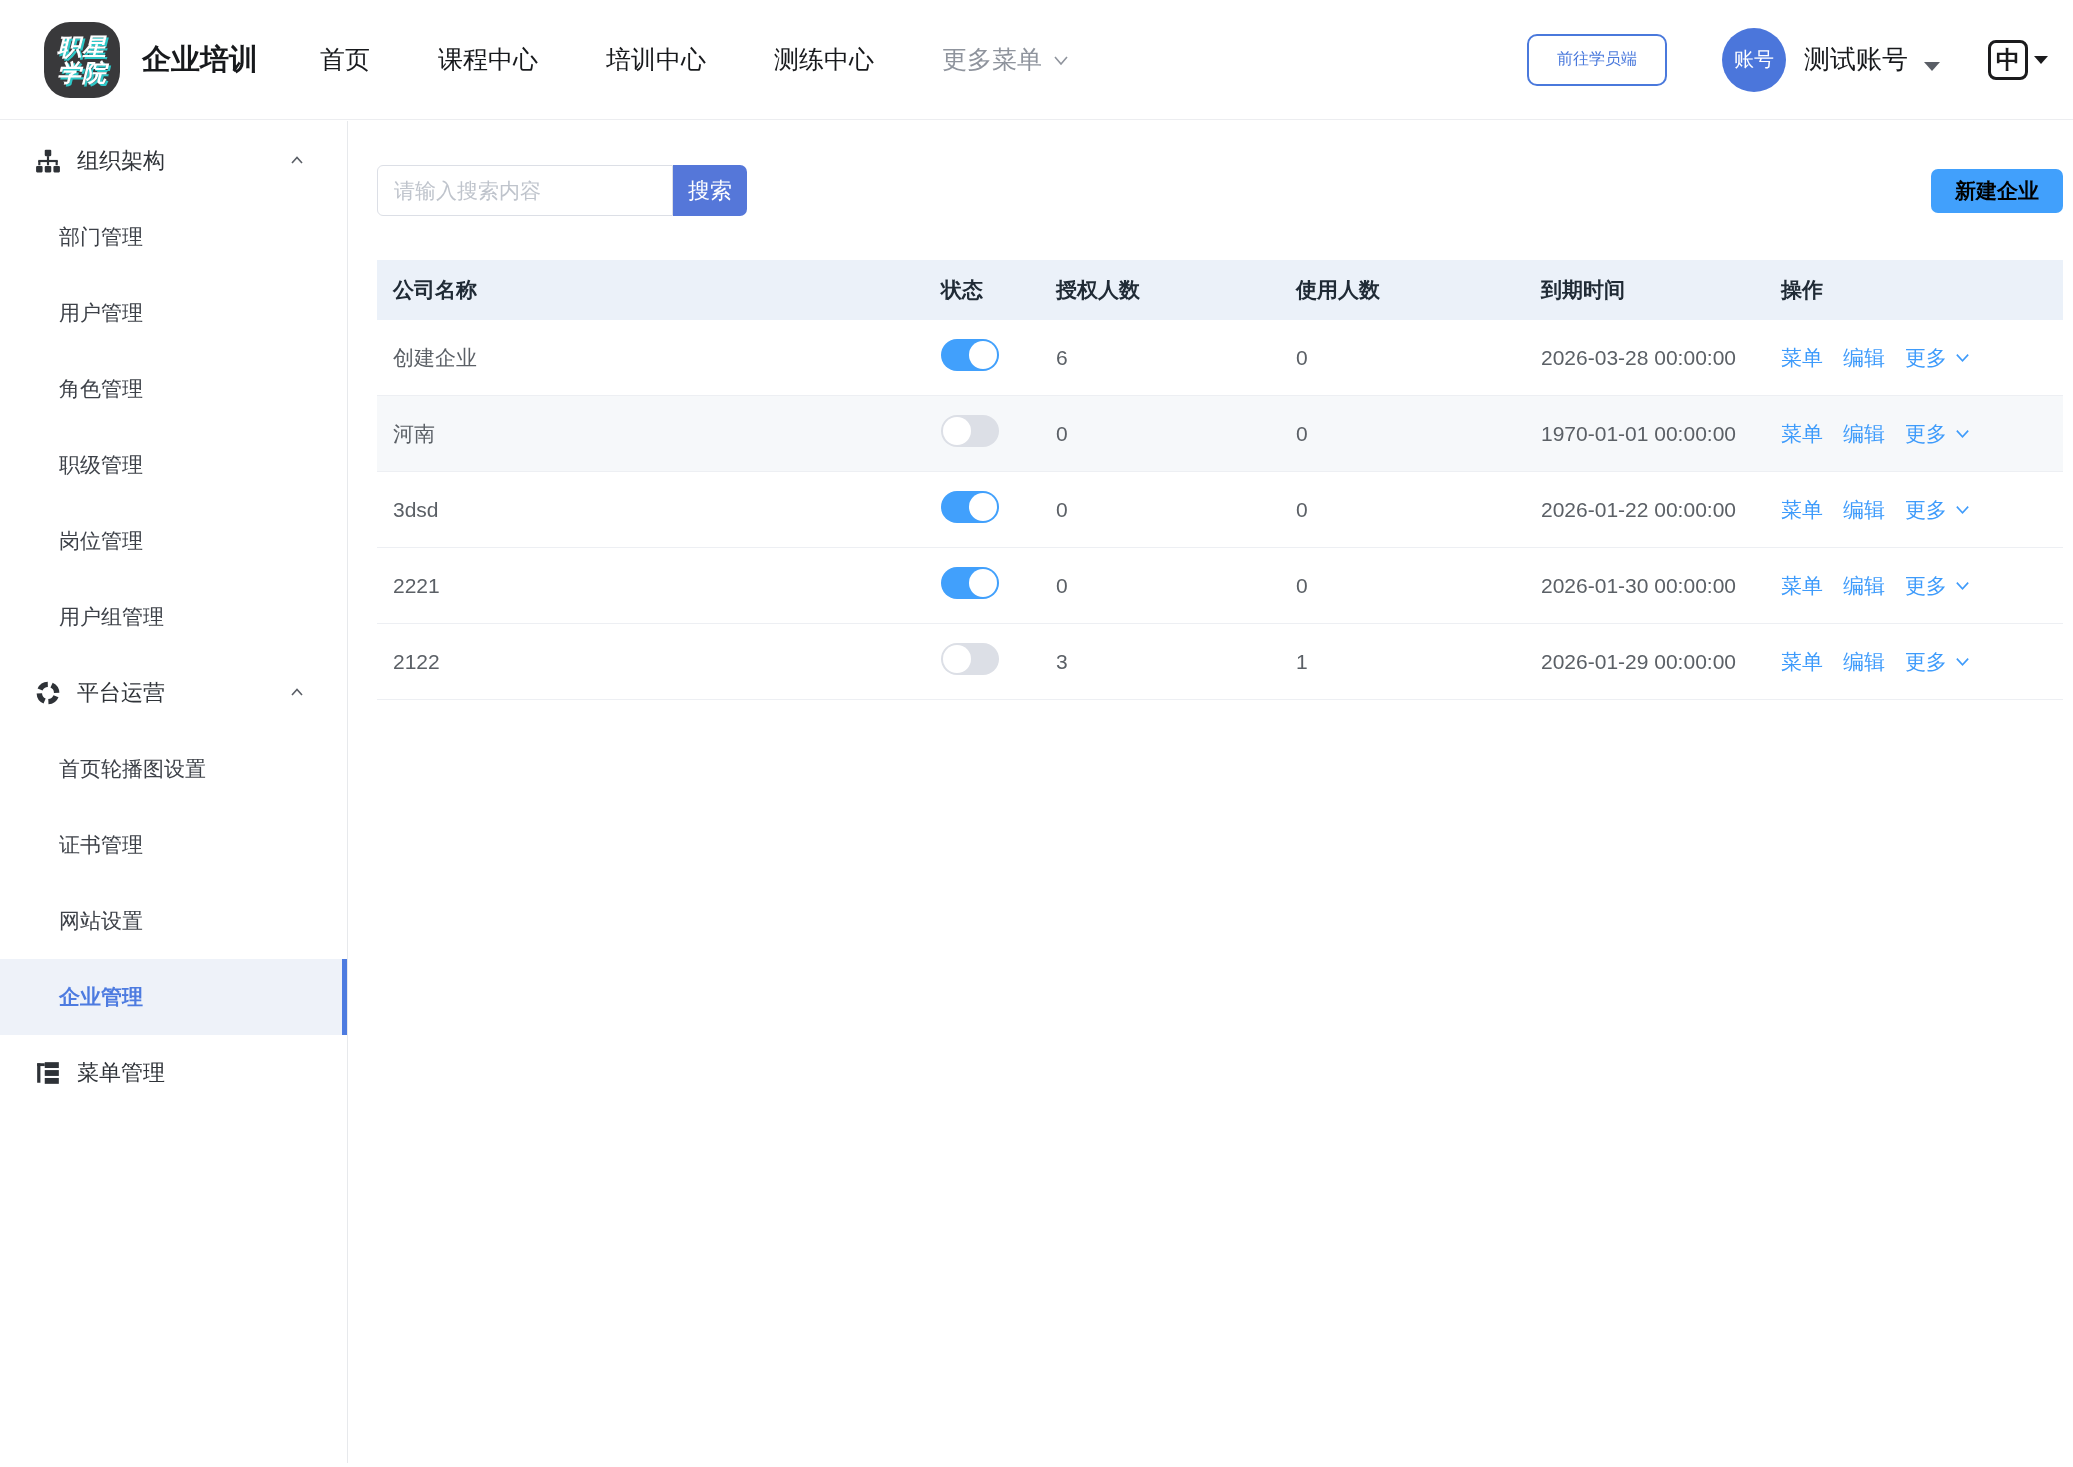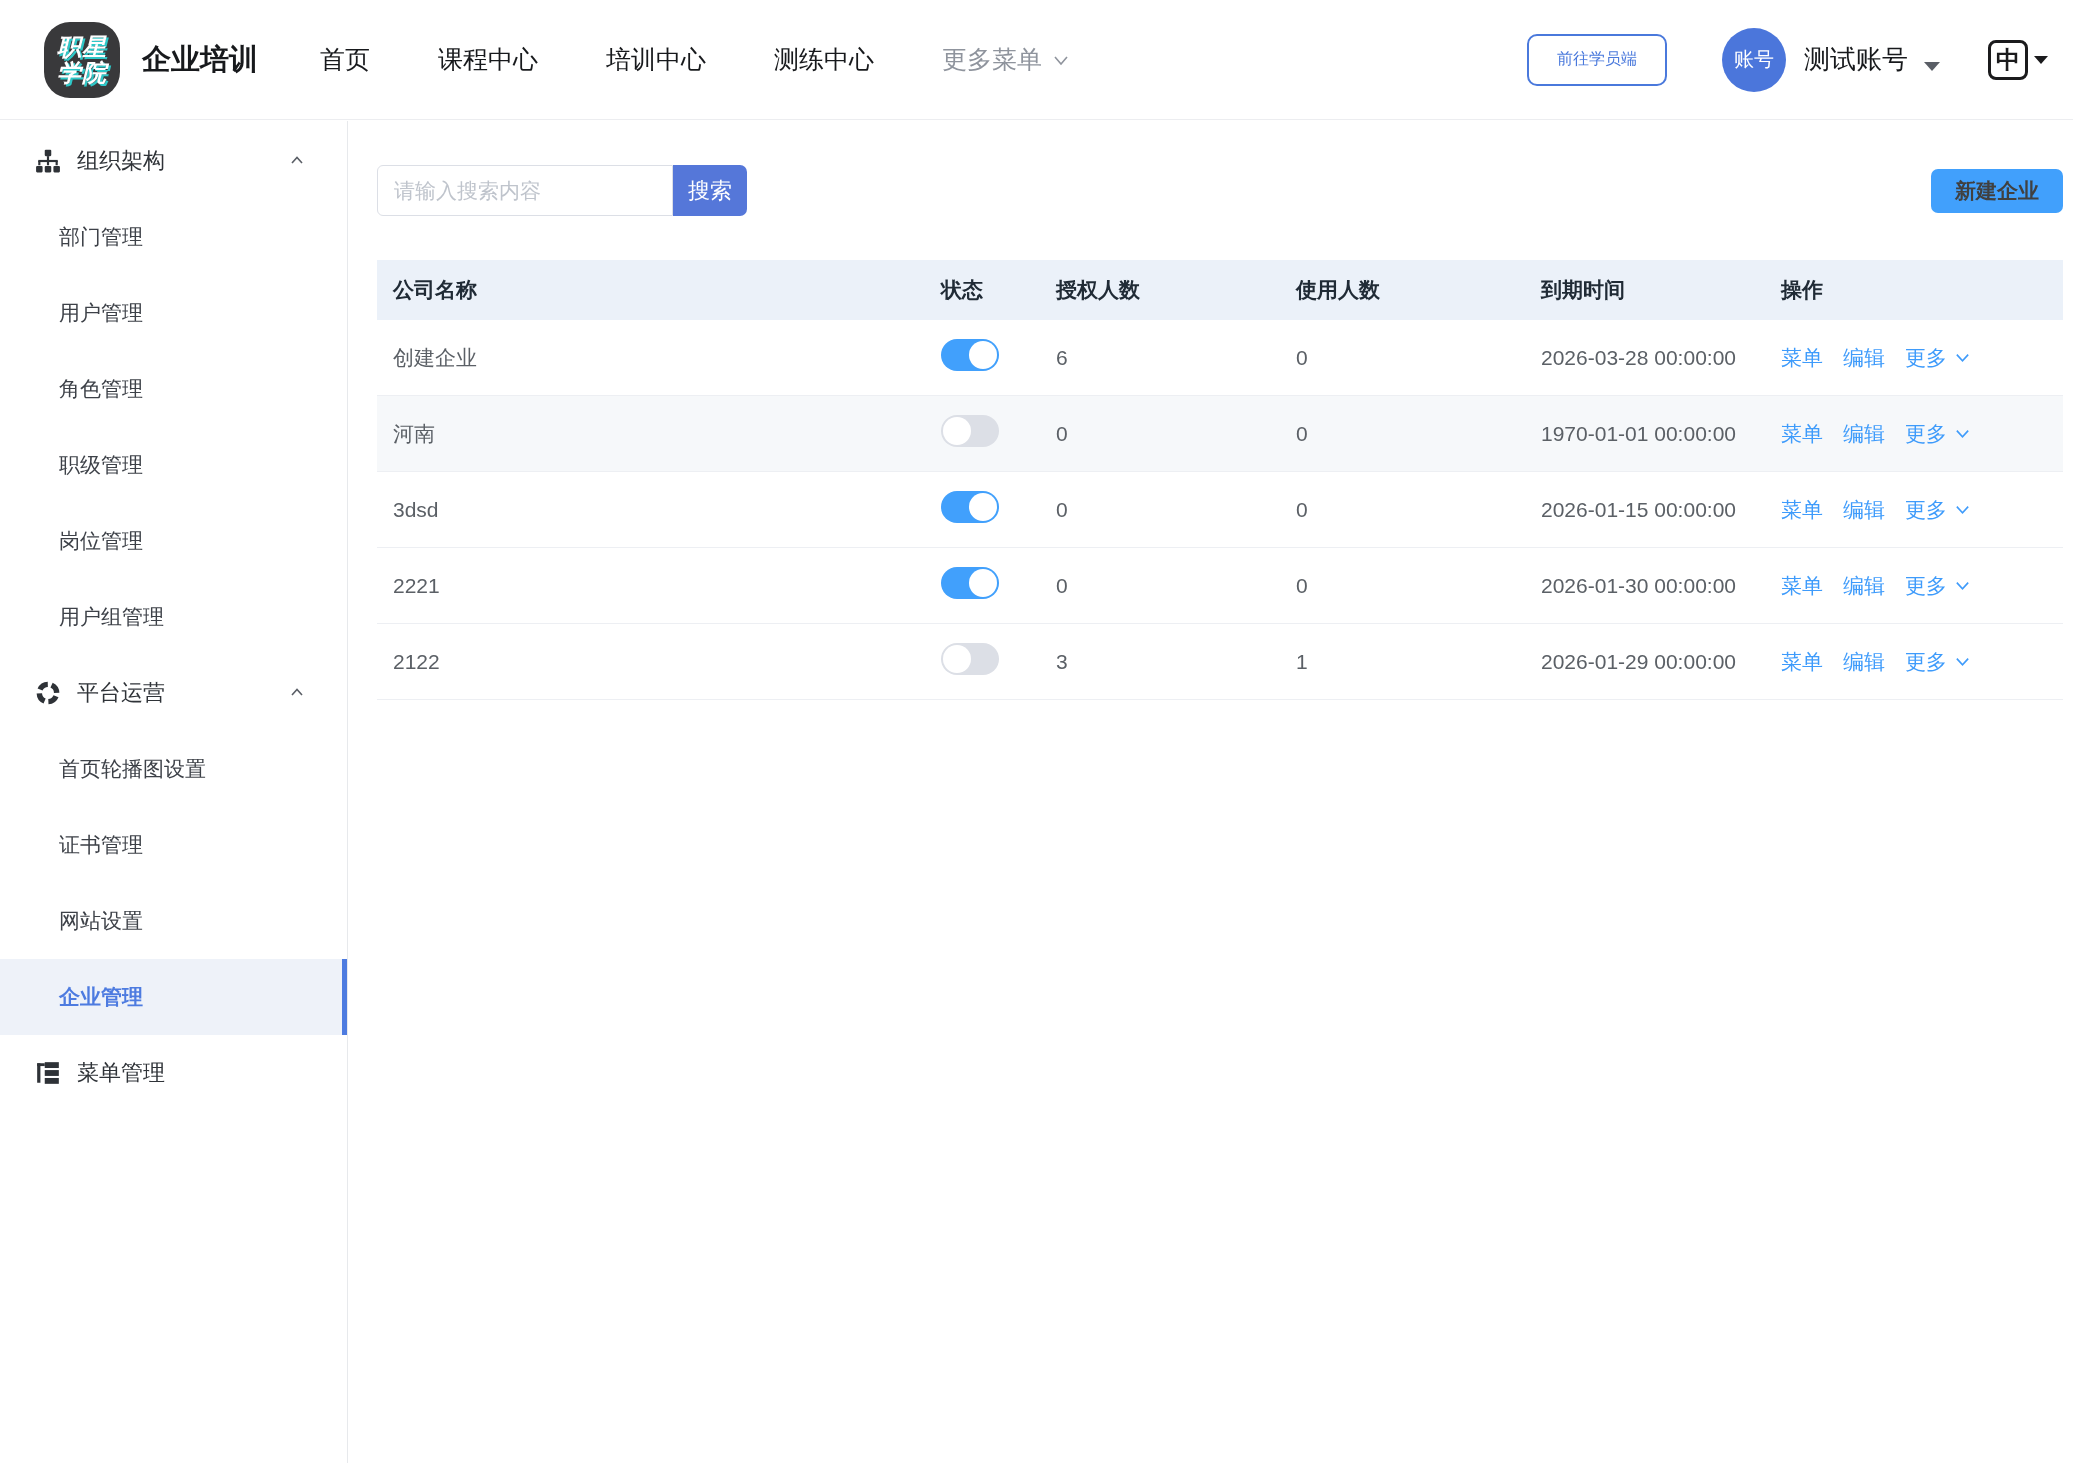--- a/index.html
+++ b/index.html
@@ -64,21 +64,21 @@
   .toolbar{ display:flex; align-items:flex-start;}
   .search-group{ display:flex;}
   .search-input{ width:296px; height:51px; border:1px solid #DCDFE6; border-radius:6px 0 0 6px;
                  padding:0 16px; font-size:21px; color:#333; outline:none;
                  font-family:"Liberation Sans", sans-serif;}
   .search-input::placeholder{ color:#BFC4CC;}
   .search-btn{ width:74px; height:51px; background:var(--indigo); color:#fff; border:none;
                border-radius:0 7px 7px 0; font-size:22px; cursor:pointer;
                font-family:"Liberation Sans", sans-serif;}
   .create-btn{ margin-left:auto; margin-top:4px; height:44px; padding:0 24px;
-               background:var(--accent); color:#404040; border:none; border-radius:7px;
+               background:var(--accent); color:#000000; border:none; border-radius:7px;
                font-size:21px; font-weight:bold; cursor:pointer;
                font-family:"Liberation Sans", sans-serif;}
 
   
   .table{ margin-top:44px; width:1686px;}
   .trow{ display:flex; align-items:center;}
   .thead{ height:60px; background:#EBF1F9;}
   .thead .cell{ font-size:21px; font-weight:bold; color:#202B36;}
   .tbody-row{ height:76px; border-bottom:1px solid #EDEFF3; background:#fff;}
   .tbody-row.shaded{ background:#F6F8FA;}
@@ -256,21 +256,21 @@
         </span>
       </div>
     </div>
         <div class="trow tbody-row">
       <div class="cell c-name">3dsd</div>
       <div class="cell c-status">
         <span class="toggle on"><span class="knob"></span></span>
       </div>
       <div class="cell c-auth">0</div>
       <div class="cell c-used">0</div>
-      <div class="cell c-exp">2026-01-15 00:00:00</div>
+      <div class="cell c-exp">2026-01-22 00:00:00</div>
       <div class="cell c-ops">
         <span class="ops">
           <a class="op-link">菜单</a>
           <a class="op-link">编辑</a>
           <a class="op-link op-more">
                 <span>更多</span>
                 <svg width="17" height="17" viewBox="0 0 18 18">
                   <polyline points="3,6 9,12.5 15,6" fill="none" stroke="#3E9BFB" stroke-width="1.7"></polyline>
                 </svg>
               </a>

